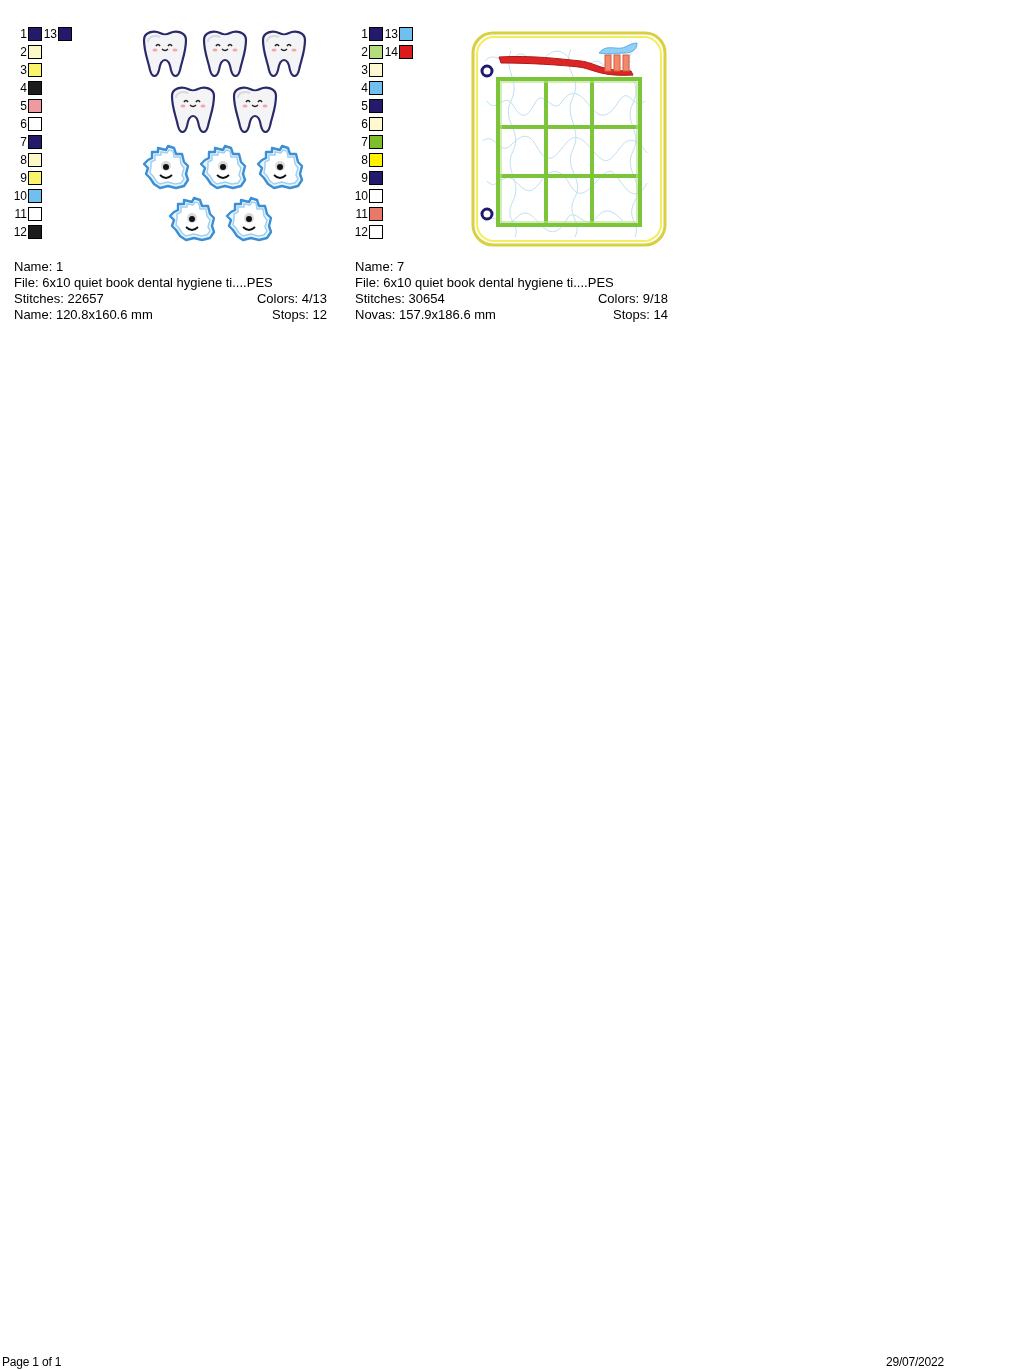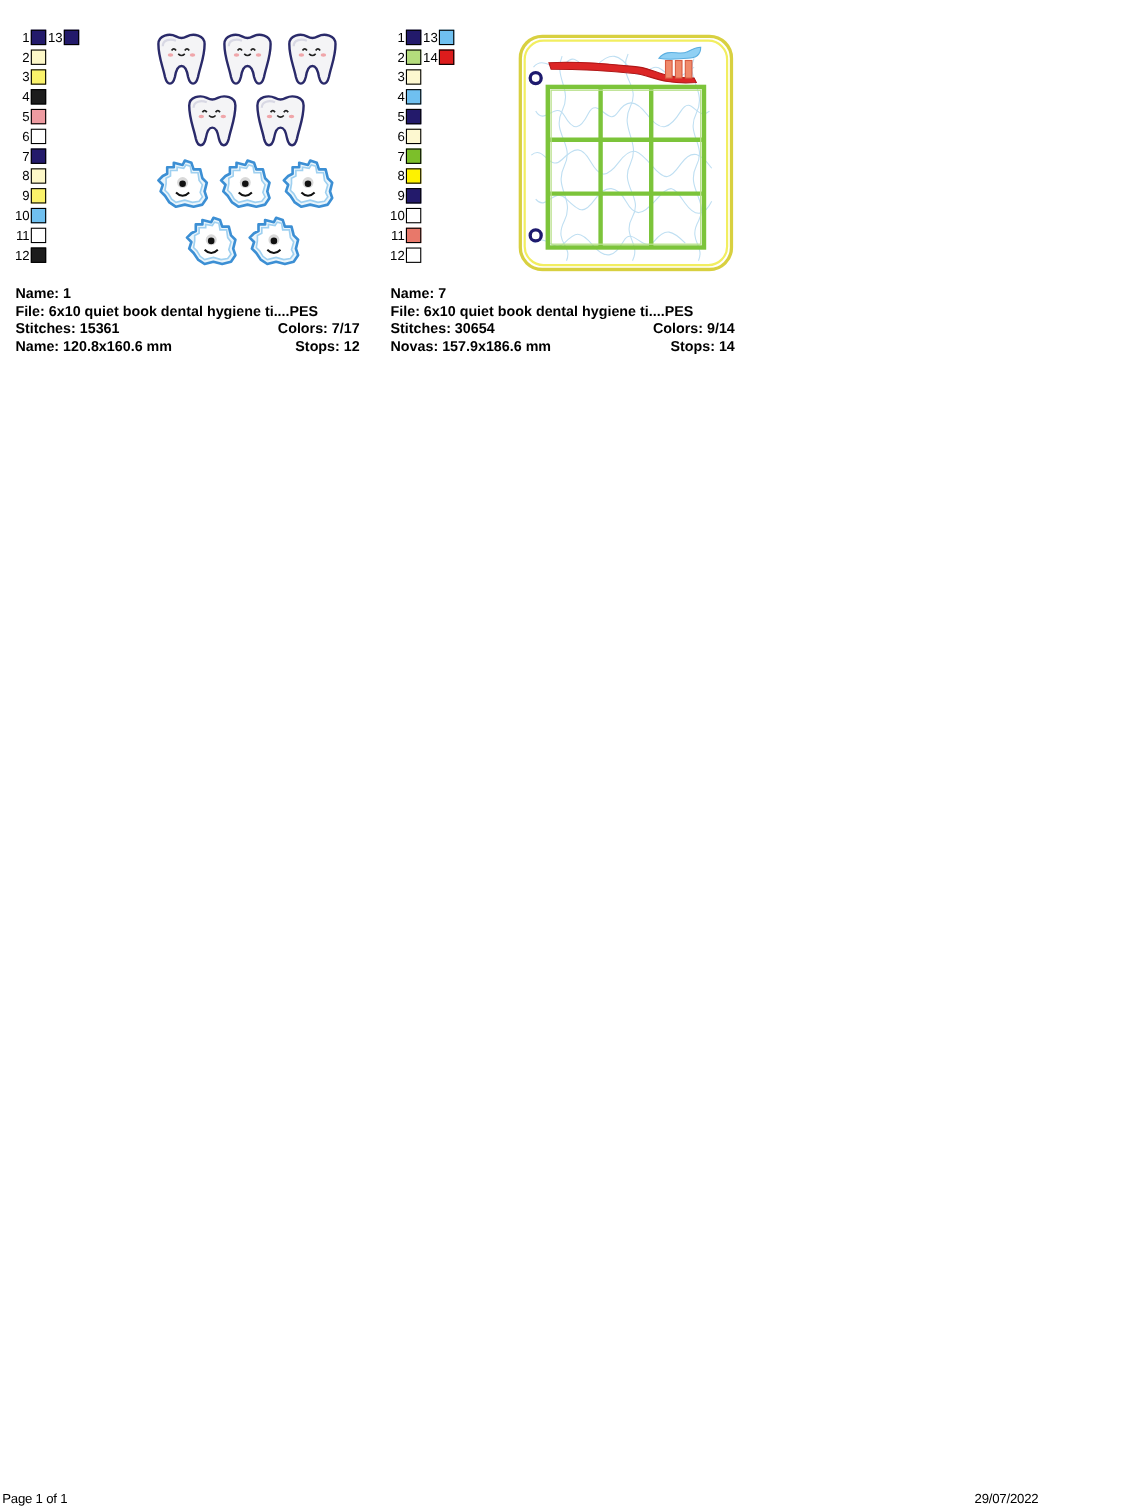--- a/index.html
+++ b/index.html
@@ -11,21 +11,21 @@
     .design.d1 { left: 0; }
     .design.d2 { left: 341px; }
 
     .palette { position: absolute; top: 27px; left: 0; width: 120px; }
     .sw-row { position: absolute; height: 14px; font-size: 12px; line-height: 14px; }
     .sw-num { position: absolute; right: 100%; margin-right: 1px; text-align: right; width: 22px; }
     .sw-box { position: absolute; left: 0; top: 0; width: 12px; height: 12px; border: 1px solid #000; box-sizing: content-box; }
 
     .thumb { position: absolute; }
 
-    .info { position: absolute; left: 14px; top: 259px; width: 313px; font-weight: bold; font-size: 13px; line-height: 16px; }
+    .info { position: absolute; left: 14px; top: 259px; width: 313px; font-weight: normal; font-size: 13px; line-height: 16px; }
     .info-line { height: 16px; white-space: nowrap; position: relative; }
     .info-right { position: absolute; right: 0; top: 0; }
 
     .footer { position: absolute; left: 0; top: 1354px; width: 946px; height: 16px; font-size: 12px; line-height: 16px; white-space: nowrap; letter-spacing: -0.2px; text-align: center; }
     .footer span { position: absolute; top: 0; }
     .footer .page { left: 2px; }
     .footer .source { left: 35px; }
     .footer .date { right: 2px; }
   </style>
 </head>
@@ -113,21 +113,21 @@
     <use href="#plaque" x="6" y="116"></use>
     <use href="#plaque" x="63" y="116"></use>
     <use href="#plaque" x="120" y="116"></use>
     <use href="#plaque" x="32" y="168"></use>
     <use href="#plaque" x="89" y="168"></use>
   </svg>
 
   <div class="info">
     <div class="info-line"><span>Name: 1</span></div>
     <div class="info-line"><span>File: 6x10 quiet book dental hygiene ti....PES</span></div>
-    <div class="info-line"><span>Stitches: 15361</span><span class="info-right">Colors: 7/17</span></div>
+    <div class="info-line"><span>Stitches: 22657</span><span class="info-right">Colors: 4/13</span></div>
     <div class="info-line"><span>Name: 120.8x160.6 mm</span><span class="info-right">Stops: 12</span></div>
   </div>
 </div>
 
 <div class="design d2">
   <div class="palette">
     <div class="sw-row" style="left:28px;top:0px">
         <span class="sw-num">1</span>
         <span class="sw-box" style="background:#231a6b"></span>
       </div>
@@ -213,21 +213,21 @@
     <path d="M28,26 C60,24 90,28 110,30 C125,32 130,40 160,40 L162,44 C130,46 122,38 108,36 C88,34 60,32 30,32 Z" fill="#dc2626" stroke="#b01818" stroke-width="1"></path>
     <rect x="134" y="24" width="6" height="16" fill="#f08a6a" stroke="#d85a40" stroke-width="1"></rect>
     <rect x="143" y="24" width="6" height="16" fill="#f08a6a" stroke="#d85a40" stroke-width="1"></rect>
     <rect x="152" y="24" width="6" height="16" fill="#f08a6a" stroke="#d85a40" stroke-width="1"></rect>
     <path d="M128,22 c8,-10 18,-2 26,-6 s10,-4 12,-4 c0,6 -4,10 -12,10 s-14,2 -26,0 Z" fill="#8fd0f4" stroke="#5aaee0" stroke-width="1"></path>
   </svg>
 
   <div class="info">
     <div class="info-line"><span>Name: 7</span></div>
     <div class="info-line"><span>File: 6x10 quiet book dental hygiene ti....PES</span></div>
-    <div class="info-line"><span>Stitches: 30654</span><span class="info-right">Colors: 9/14</span></div>
+    <div class="info-line"><span>Stitches: 30654</span><span class="info-right">Colors: 9/18</span></div>
     <div class="info-line"><span>Novas: 157.9x186.6 mm</span><span class="info-right">Stops: 14</span></div>
   </div>
 </div>
 
 <div class="footer">
   <span class="page">Page 1 of 1</span>
   <span class="date">29/07/2022</span>
 </div>
 
 </body></html>

